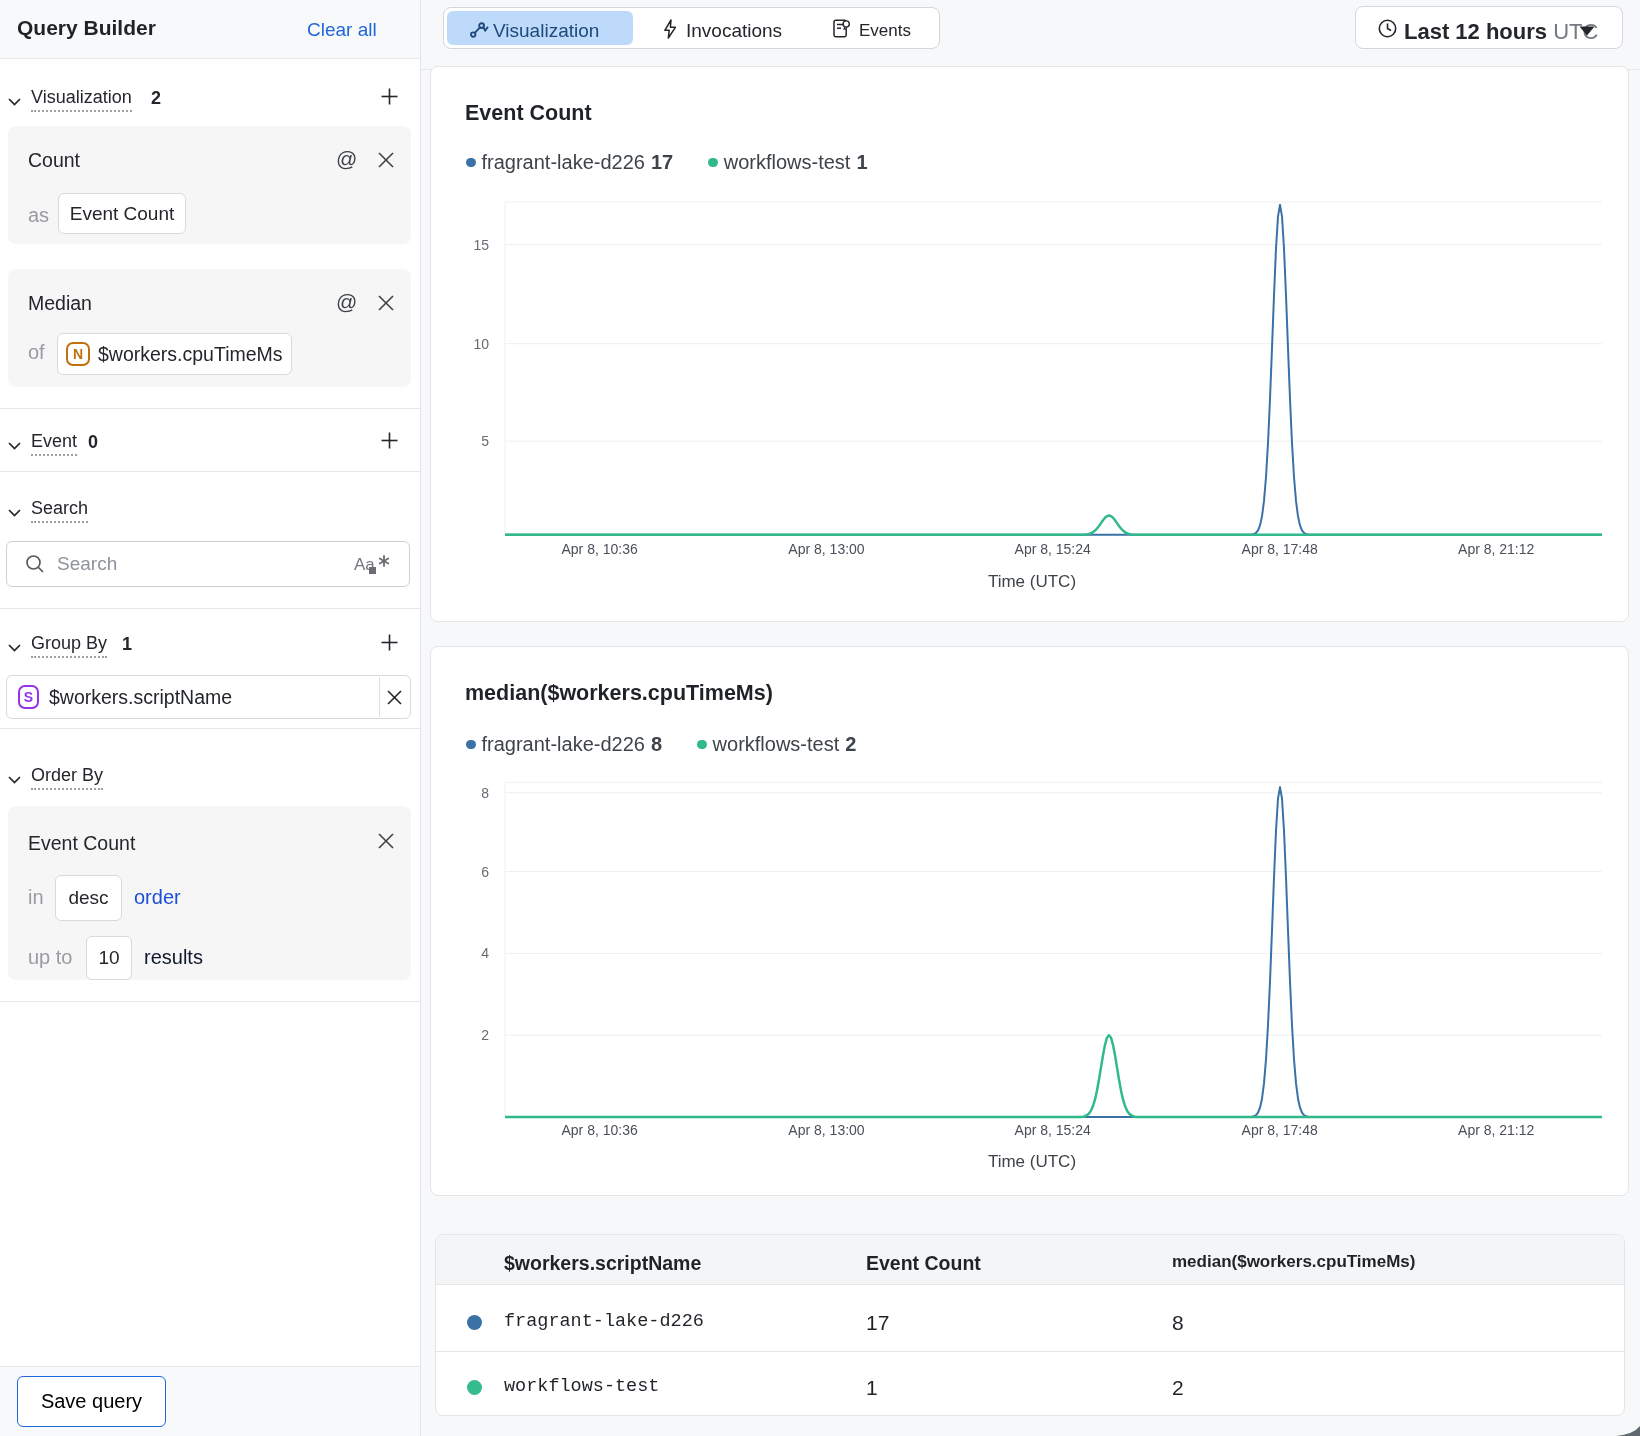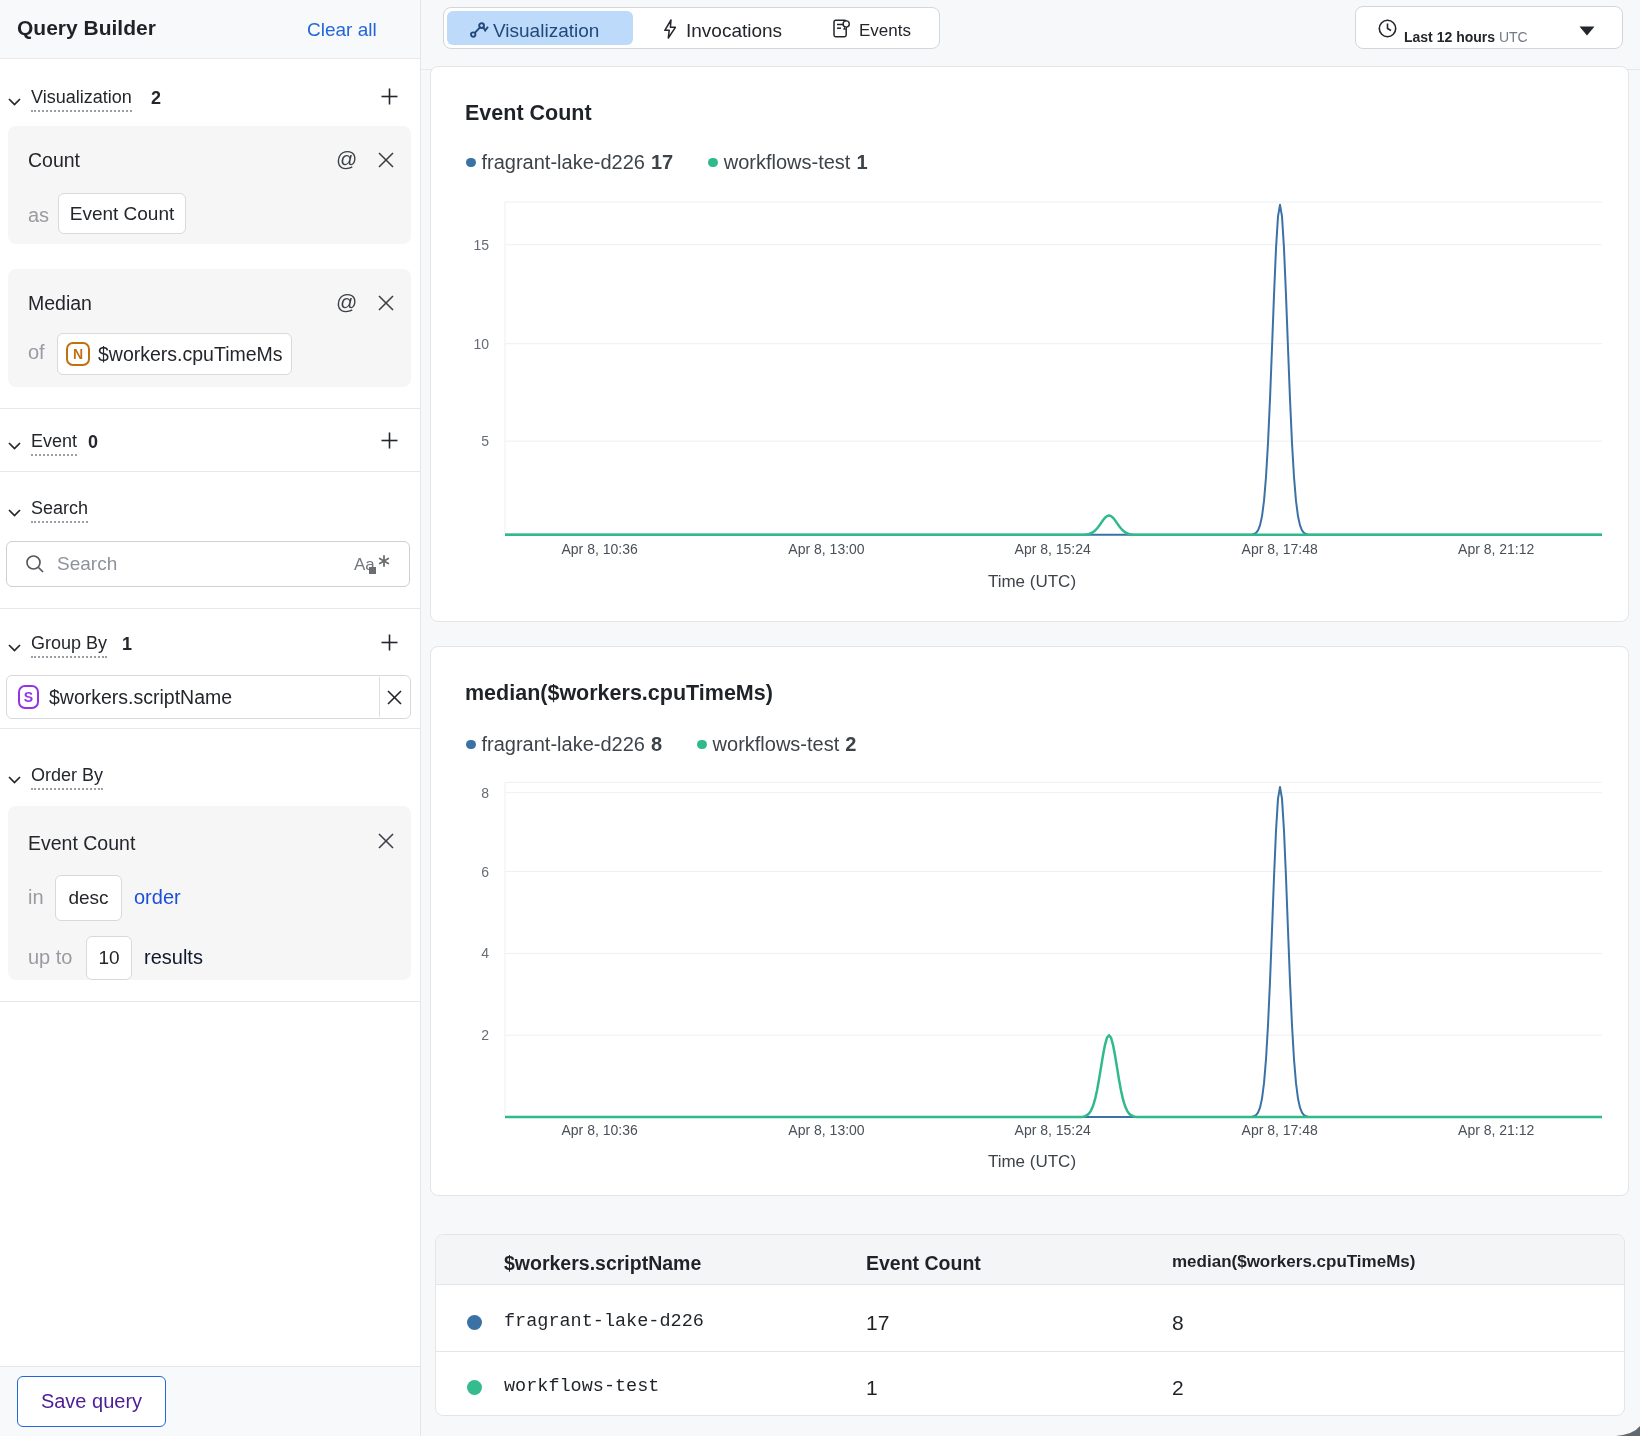--- a/index.html
+++ b/index.html
@@ -17,21 +17,21 @@
 .plus { position:absolute; width:17px; height:17px; }
 .divider { position:absolute; left:0; width:420px; height:1px; background:#e7e8ea; }
 .card { position:absolute; left:8px; width:403px; background:#f6f6f7; border-radius:8px; }
 .cardtitle { position:absolute; left:20px; font-size:19.5px; color:#23262b; }
 .at { position:absolute; font-size:21px; color:#3d4146; }
 .graylbl { position:absolute; font-size:20px; color:#9a9ba1; }
 .wbox { position:absolute; background:#fff; border:1px solid #d7d9dd; border-radius:6px; display:flex; align-items:center; justify-content:center; font-size:19px; color:#23262b; }
 .ticon { width:24px; height:24px; border:2px solid; border-radius:7px; display:flex; align-items:center; justify-content:center; font-size:14px; font-weight:bold; flex:none; }
 
 #sbfoot { position:absolute; left:0; top:1366px; width:420px; height:70px; background:#f8f9fa; border-top:1px solid #e6e7e9; }
-#savebtn { position:absolute; left:17px; top:9px; width:149px; height:51px; background:#fff; border:1px solid #2267d9; border-radius:6px; color:#4c1d95; font-size:20px; display:flex; align-items:center; justify-content:center; }
+#savebtn { position:absolute; left:17px; top:9px; width:149px; height:51px; background:#fff; border:1px solid #2267d9; border-radius:6px; color:#000000; font-size:20px; display:flex; align-items:center; justify-content:center; }
 #runbtn { position:absolute; left:184px; top:9px; width:215px; height:51px; background:#2267d9; border-radius:6px; color:#fff; font-size:20px; font-weight:bold; }
 #runbtn .lbl { position:absolute; left:33px; top:14px; }
 #runbtn .rkey { position:absolute; left:151px; top:10px; width:33px; height:31px; background:rgba(255,255,255,0.22); border-radius:6px; display:flex; align-items:center; justify-content:center; font-size:16px; font-weight:normal; }
 
 #topdiv { position:absolute; left:421px; top:69px; width:1219px; height:1px; background:#e7e8ea; }
 #tabs { position:absolute; left:443px; top:7px; width:497px; height:42px; background:#fff; border:1px solid #d3d6da; border-radius:8px; }
 #tabsel { position:absolute; left:3px; top:3px; width:186px; height:34px; background:#bedafb; border-radius:6px; }
 #tabs .tabtxt { position:absolute; top:8px; font-size:21px; }
 #timedd { position:absolute; left:1355px; top:6px; width:268px; height:43px; background:#fff; border:1px solid #d3d6da; border-radius:8px; }
 
@@ -204,21 +204,21 @@
       <path d="M12.2 7.8 l-1.4 2.4 2.2-0.4" fill="#fff" stroke="#23262b" stroke-width="1.2" stroke-linejoin="round"></path>
     </svg>
   <span class="tabtxt" style="left:415px; top:13px; font-size:17px; color:#23262b;">Events</span>
 </div>
 
 <div id="timedd">
   <svg style="position:absolute; left:22px; top:12px;" width="19" height="19" viewBox="0 0 19 19">
       <circle cx="9.5" cy="9.5" r="8.2" fill="none" stroke="#23262b" stroke-width="1.6"></circle>
       <polyline points="9.5,4.5 9.5,9.5 13,11.5" fill="none" stroke="#23262b" stroke-width="1.6"></polyline>
     </svg>
-  <span style="position:absolute; left:48px; top:22px; font-size:14px; font-weight:bold; color:#23262b;">Last 12 hours <span style="color:#737a82; font-weight:normal;">UTC</span></span>
+  <span style="position:absolute; left:48px; top:12px; font-size:22px; font-weight:bold; color:#23262b;">Last 12 hours <span style="color:#737a82; font-weight:normal;">UTC</span></span>
   <svg style="position:absolute; left:223px; top:19px;" width="16" height="10" viewBox="0 0 16 10">
       <path d="M0.5 0.5 H15.5 L8 9.5 Z" fill="#23262b"></path>
     </svg>
 </div>
 
 <div class="chartcard" style="top:66px; height:556px;">
   <div class="charttitle">Event Count</div>
   <div class="legend" style="top:84px;">
     <span class="item"><span class="dotb"></span>fragrant-lake-d226 <b>17</b></span>
     <span class="item"><span class="dotg"></span>workflows-test <b>1</b></span>

